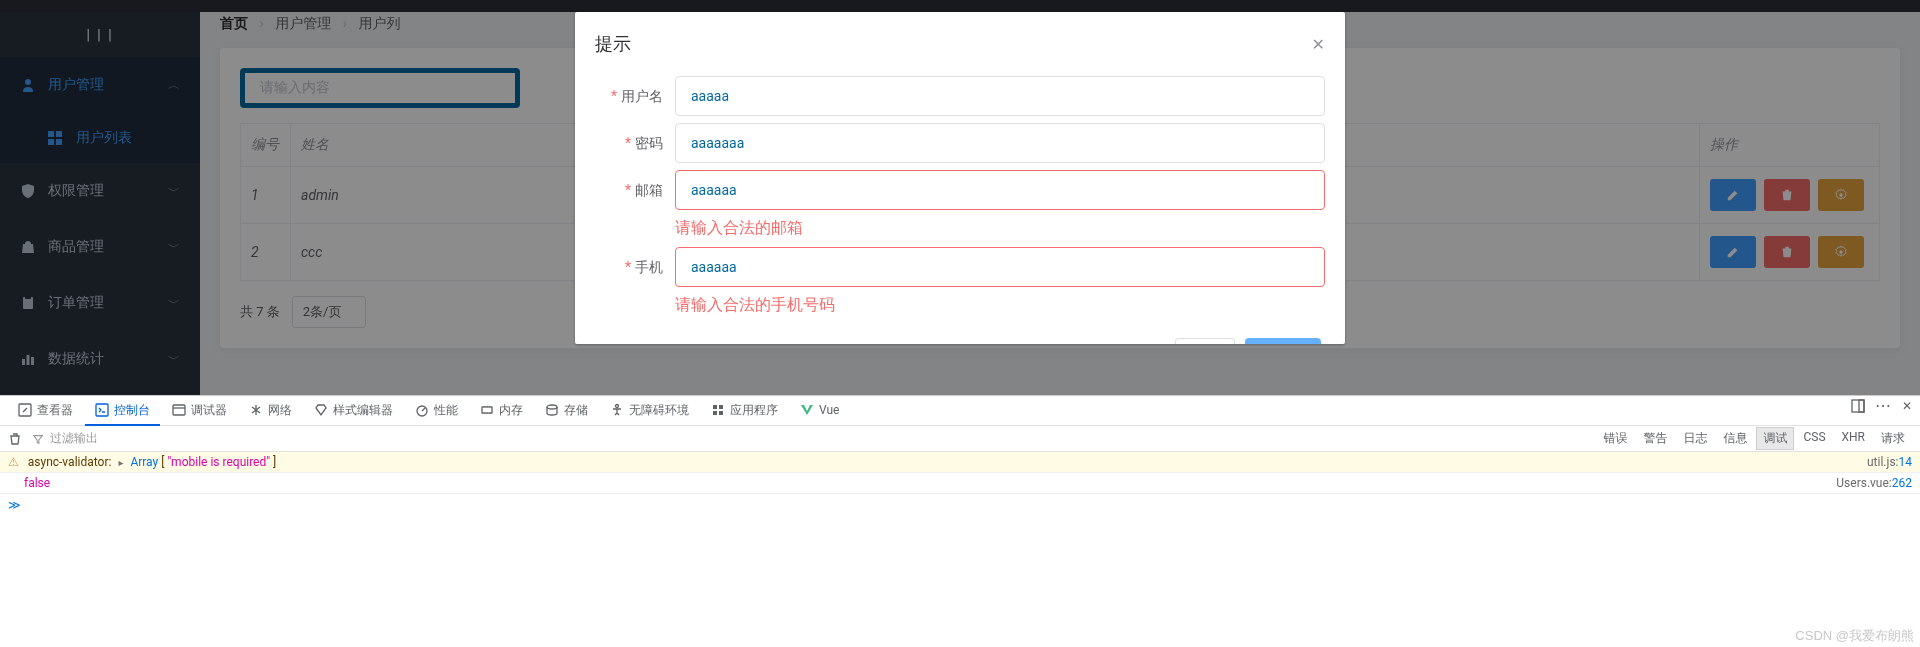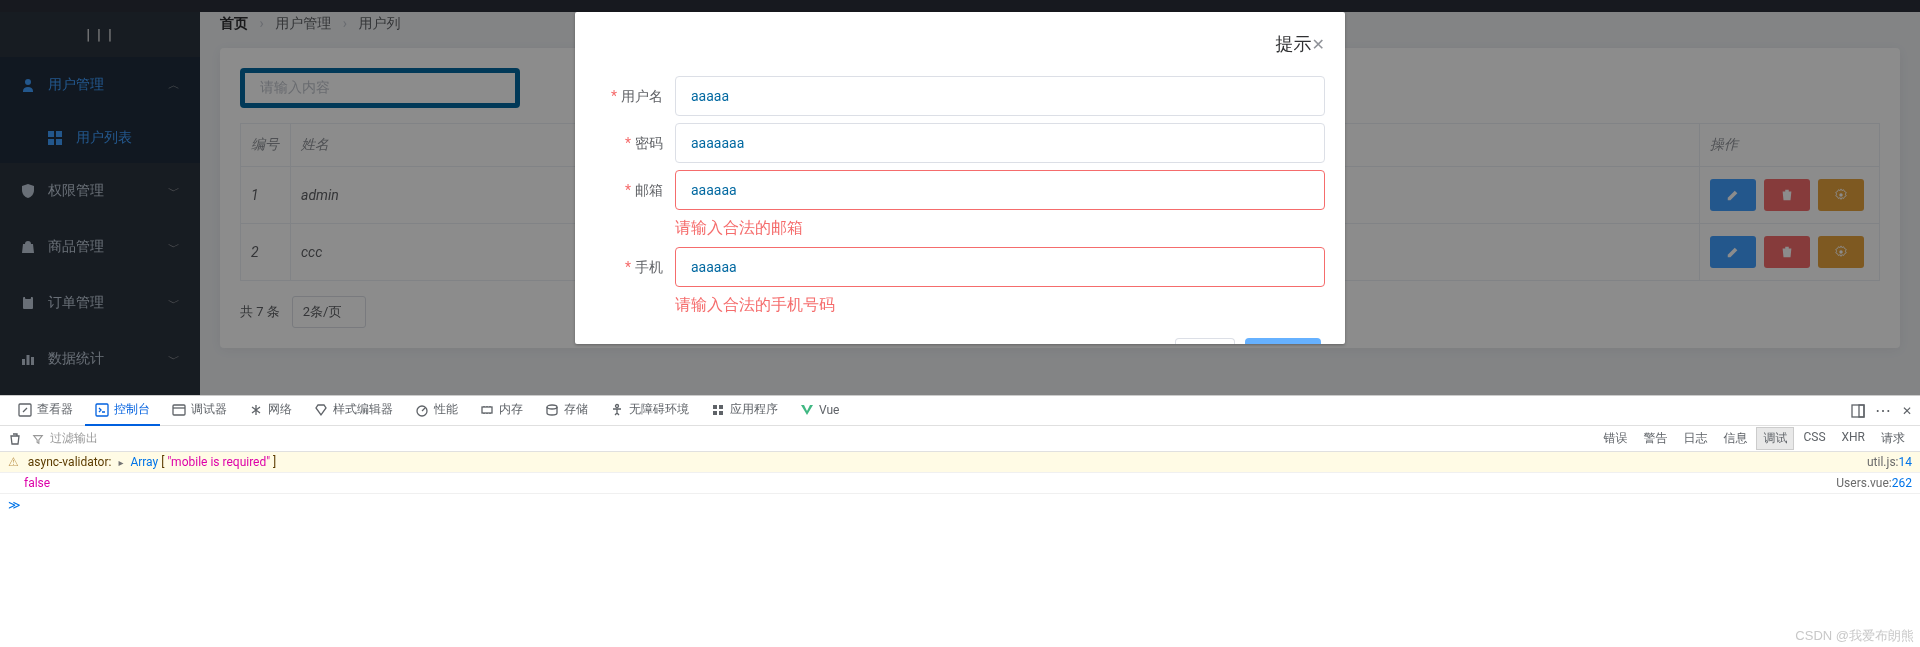--- a/index.html
+++ b/index.html
@@ -35,37 +35,37 @@
 .op-btn { width: 46px; height: 32px; border-radius: 3px; display: inline-flex; align-items: center; justify-content: center; cursor: pointer; color: #fff; }
 .op-edit { background: #409eff; }
 .op-del { background: #f56c6c; }
 .op-set { background: #e6a23c; }
 .pagination { margin-top: 15px; display: flex; align-items: center; gap: 12px; color: #606266; font-size: 13px; }
 .page-size { border: 1px solid #dcdfe6; border-radius: 3px; padding: 6px 24px 6px 10px; position: relative; cursor: pointer; }
 
 
 .overlay { position: absolute; top: 0; left: 0; right: 0; height: 395px; background: rgba(0,0,0,0.45); z-index: 100; }
 .modal { position: absolute; top: 12px; left: 50%; transform: translateX(-50%); width: 770px; background: #fff; border-radius: 2px; z-index: 101; box-shadow: 0 1px 3px rgba(0,0,0,.3); }
-.modal-header { padding: 20px 20px 10px 20px; display: flex; justify-content: flex-end; align-items: center; }
+.modal-header { padding: 20px 20px 10px 20px; display: flex; justify-content: space-between; align-items: center; }
 .modal-title { font-size: 18px; color: #303133; }
 .modal-close { font-size: 16px; color: #909399; cursor: pointer; font-weight: 300; }
 .modal-body { padding: 10px 20px 20px 20px; }
 .form-row { display: flex; align-items: flex-start; margin-bottom: 7px; position: relative; }
 .form-row.err { margin-bottom: 4px; }
 .form-label { width: 80px; text-align: right; padding-right: 12px; line-height: 40px; color: #606266; font-size: 14px; }
 .form-label .req { color: #f56c6c; margin-right: 4px; }
 .form-input { flex: 1; height: 40px; border: 1px solid #dcdfe6; border-radius: 4px; padding: 0 15px; font-size: 14px; color: #0369a1; outline: none; }
 .form-input.error { border-color: #f56c6c; }
 .form-error { color: #f56c6c; font-size: 16px; padding: 4px 0 8px 80px; }
 .primary-btn-peek { position:absolute; bottom:0; right:24px; width:76px; height:6px; background:#66b1ff; border-radius:4px 4px 0 0; }
 .plain-btn-peek { position:absolute; bottom:0; right:110px; width:60px; height:6px; background:#fff; border:1px solid #dcdfe6; border-bottom:none; border-radius:4px 4px 0 0; }
 
 
 .devtools { position: absolute; top: 395px; left: 0; right: 0; bottom: 0; background: #fff; border-top: 1px solid #ccc; font-size: 12px; font-family: Menlo, Consolas, monospace; }
-.dt-tabs { height: 30px; display: flex; align-items: center; border-bottom: 1px solid #e0e0e0; padding: 0 8px; gap: 2px; }
+.dt-tabs { height: 30px; display: flex; align-items: flex-start; border-bottom: 1px solid #e0e0e0; padding: 0 8px; gap: 2px; }
 .dt-tab { display: flex; align-items: center; gap: 5px; padding: 0 10px; height: 30px; cursor: pointer; color: #5f6368; border-bottom: 2px solid transparent; }
 .dt-tab.active { color: #0060df; border-bottom-color: #0060df; }
 .dt-tab-icon { width: 14px; height: 14px; display: inline-flex; align-items: center; justify-content: center; }
 .dt-right { margin-left: auto; display: flex; align-items: center; gap: 10px; color: #5f6368; }
 .dt-filter { height: 26px; display: flex; align-items: center; border-bottom: 1px solid #e0e0e0; padding: 0 8px; gap: 10px; }
 .dt-filter-input { color: #999; display:flex; align-items:center; gap:6px; }
 .dt-levels { margin-left: auto; display: flex; gap: 2px; }
 .dt-level { padding: 2px 6px; cursor: pointer; color: #5f6368; border:1px solid transparent; }
 .dt-level.active { background: #e8e8e8; border:1px solid #ccc; }
 .dt-console { padding: 0; }

